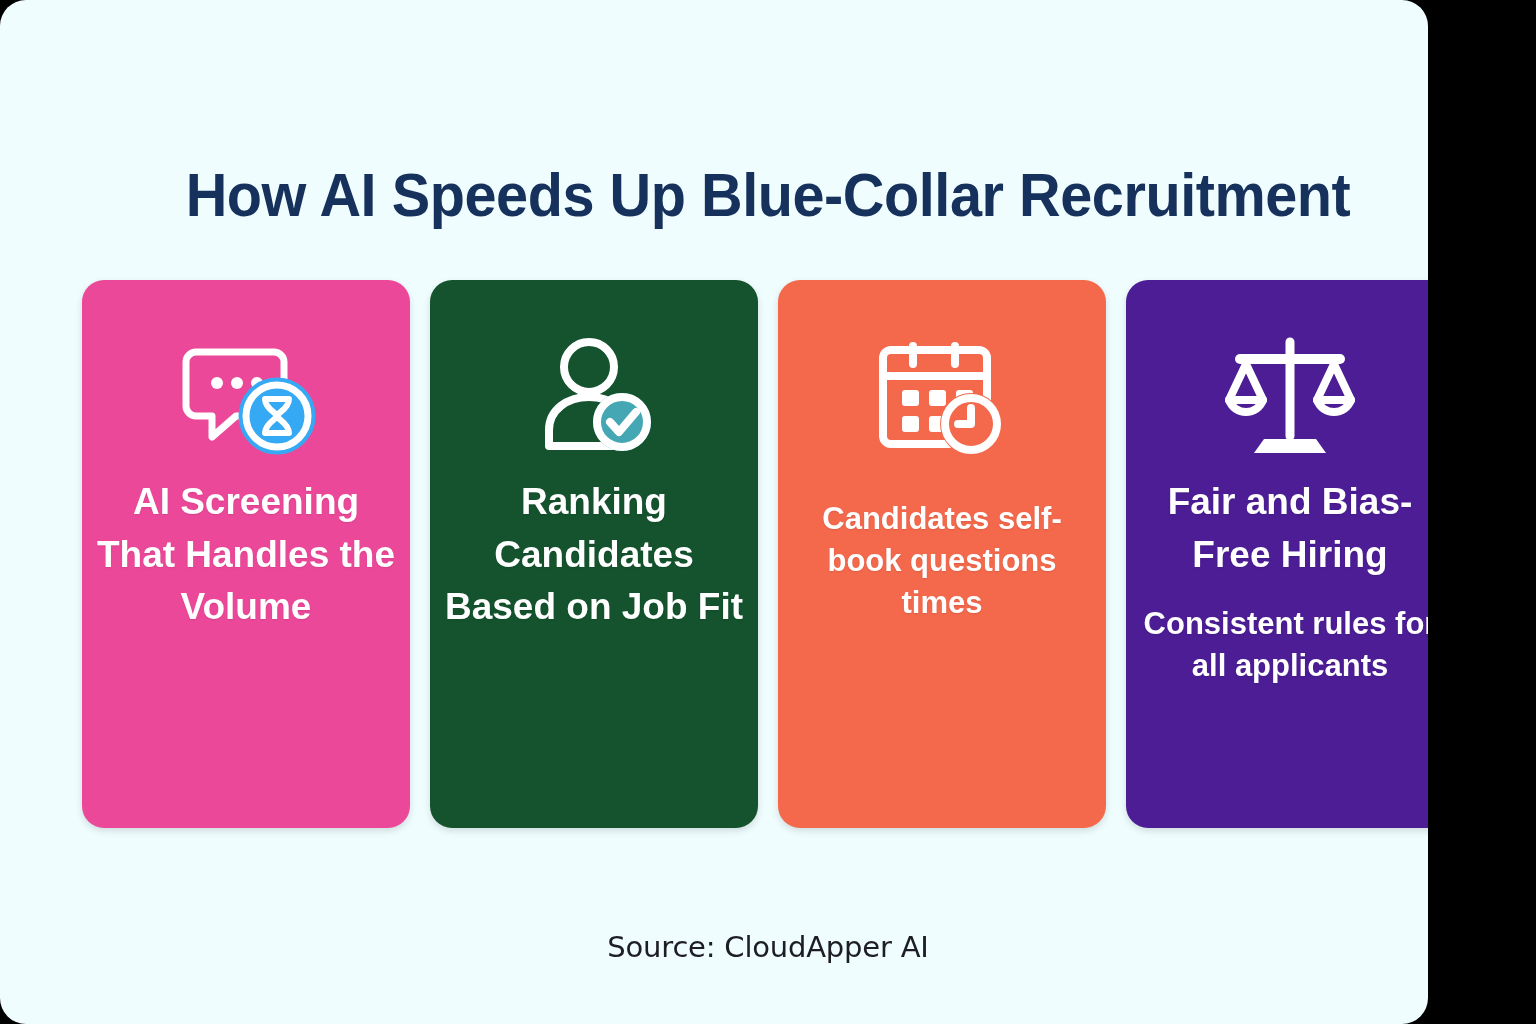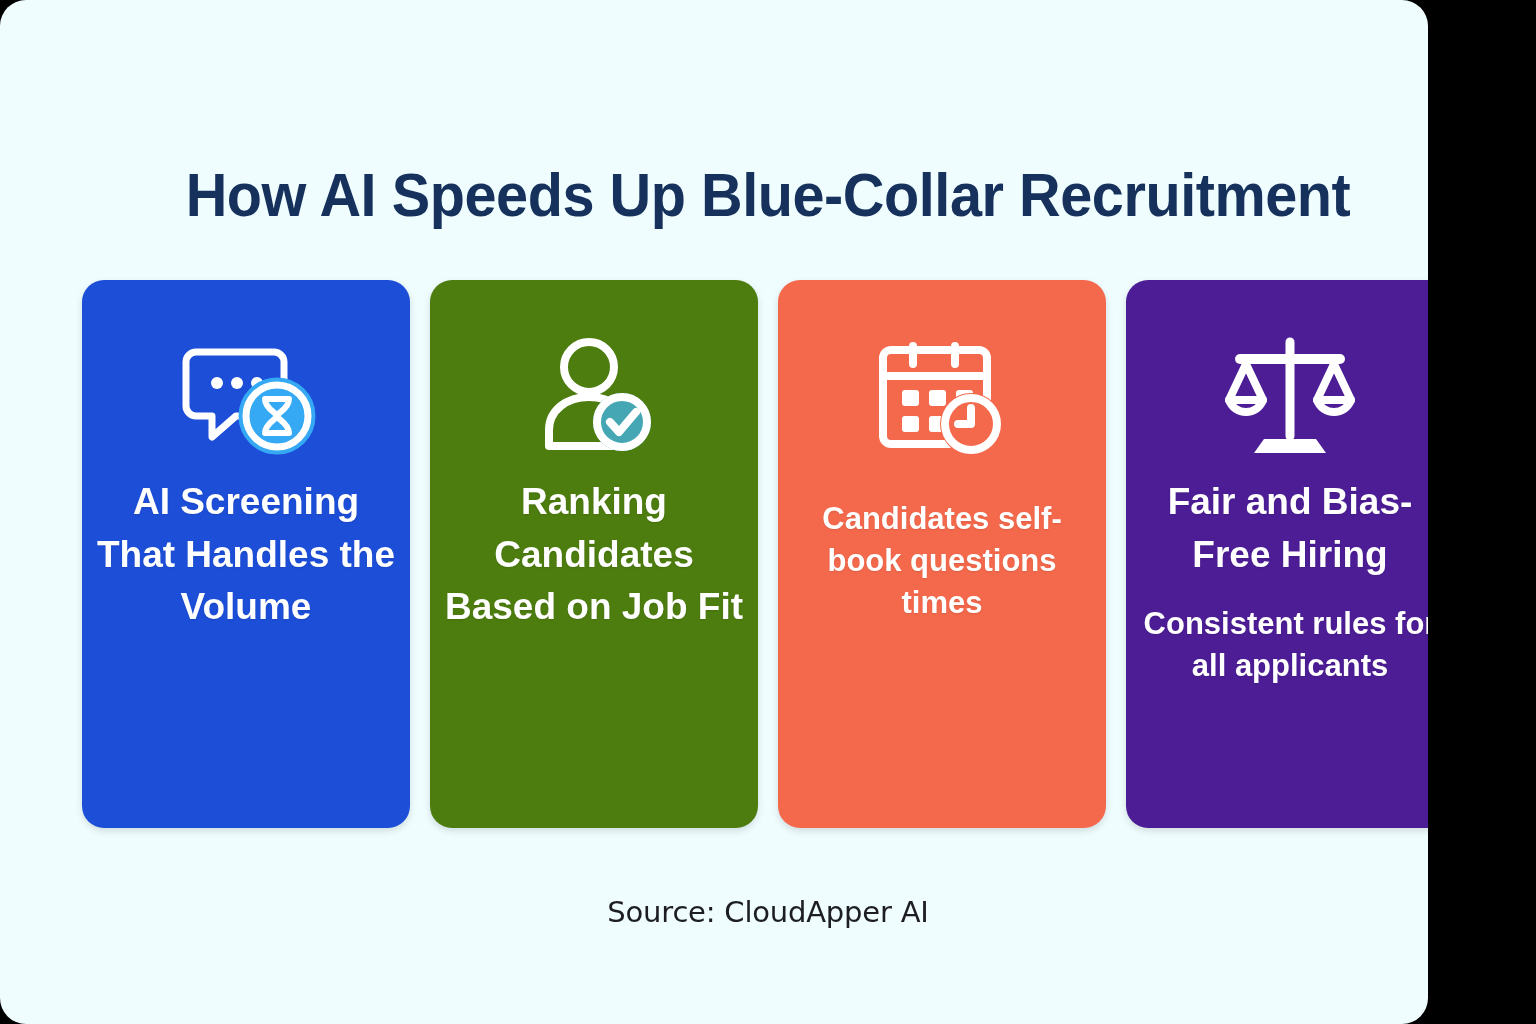--- a/index.html
+++ b/index.html
@@ -95,56 +95,56 @@
     text-align: center;
     width: 100%;
     margin-top: 22px;
     text-shadow: 0 1px 2px rgba(0,0,0,0.10);
   }
   .card.tight .card-desc { margin-top: 10px; }
 
   
   #source {
     position: absolute;
-    top: 895px;
+    top: 930px;
     left: 0;
     width: 1536px;
     text-align: center;
     color: #1d1d24;
     font-family: "DejaVu Sans", sans-serif;
     font-size: 29px;
     font-weight: 400;
     letter-spacing: -0.2px;
   }
 </style>
 </head>
 <body>
 
 <div id="canvas">
 
   <h1 id="title">How AI Speeds Up Blue-Collar Recruitment</h1>
 
   <div id="cards">
 
-    <div class="card" style="background:#1d4ed8">
+    <div class="card" style="background:#ec4899">
       <div class="icon-wrap">
         <svg width="140" height="125" viewBox="0 0 140 125" fill="none">
           <path d="M20 18 h78 a10 10 0 0 1 10 10 v44 a10 10 0 0 1 -10 10 h-38 l-24 21 v-21 h-16 a10 10 0 0 1 -10 -10 v-44 a10 10 0 0 1 10 -10 z" stroke="#ffffff" stroke-width="7" stroke-linejoin="round" fill="none"></path>
           <circle cx="41" cy="49" r="6" fill="#ffffff"></circle>
           <circle cx="61" cy="49" r="6" fill="#ffffff"></circle>
           <circle cx="81" cy="49" r="6" fill="#ffffff"></circle>
           <circle cx="101" cy="82" r="31" stroke="#36a9f4" stroke-width="15" fill="#36a9f4"></circle>
           <circle cx="101" cy="82" r="31" stroke="#ffffff" stroke-width="7" fill="none"></circle>
           <path d="M89 65 h24 M89 99 h24 M89 65 c0 10 12 14 12 17 c0 -3 12 -7 12 -17 M89 99 c0 -10 12 -14 12 -17 c0 3 12 7 12 17" stroke="#ffffff" stroke-width="6" stroke-linecap="round" stroke-linejoin="round" fill="none"></path>
         </svg>
       </div>
       <div class="card-title">AI Screening That Handles the Volume</div>
     </div>
 
-    <div class="card tight" style="background:#4d7c0f">
+    <div class="card tight" style="background:#14532d">
       <div class="icon-wrap">
         <svg width="132" height="125" viewBox="0 0 132 125" fill="none">
           <circle cx="61" cy="33" r="25" stroke="#ffffff" stroke-width="8" fill="none"></circle>
           <path d="M21 112 v-16 c0 -20 18 -33 40 -33 c22 0 40 13 40 33 v16 z" stroke="#ffffff" stroke-width="8" stroke-linejoin="round" fill="none"></path>
           <circle cx="94" cy="88" r="29" fill="#46a7b4"></circle>
           <circle cx="94" cy="88" r="25" stroke="#ffffff" stroke-width="8" fill="none"></circle>
           <path d="M82 88 l9 10 l17 -20" stroke="#ffffff" stroke-width="8" stroke-linecap="round" stroke-linejoin="round" fill="none"></path>
         </svg>
       </div>
       <div class="card-title">Ranking Candidates Based on Job Fit</div>

